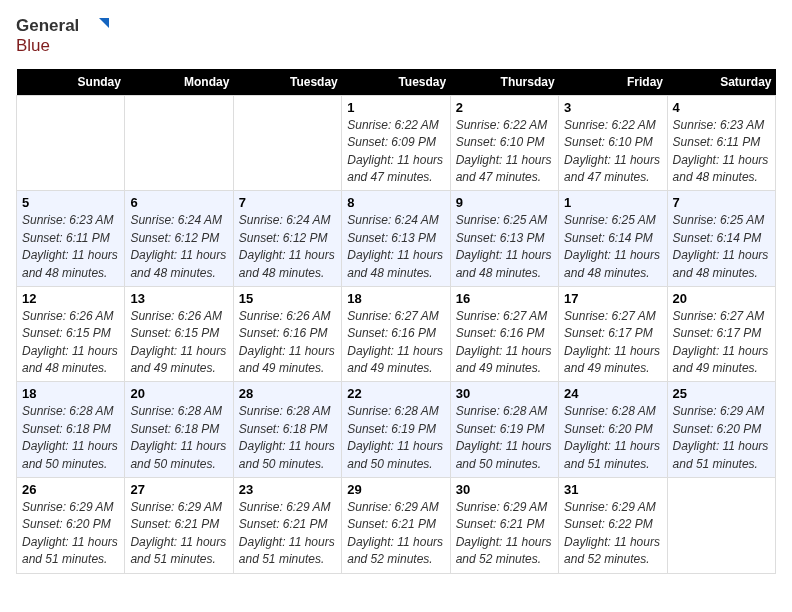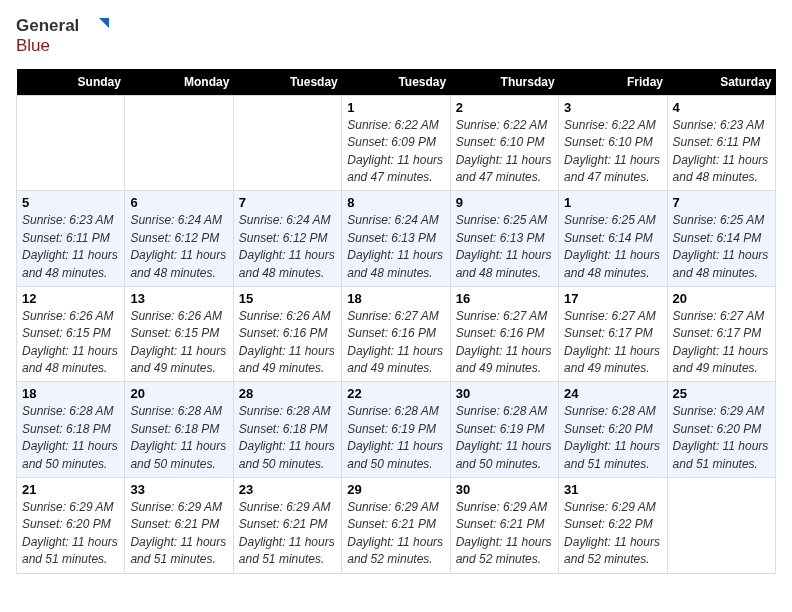--- a/index.html
+++ b/index.html
@@ -222,25 +222,25 @@
           <span class="day-num">24</span>
           <div class="day-detail">Sunrise: 6:28 AM<br>Sunset: 6:20 PM<br>Daylight: 11 hours and 51 minutes.</div>
         </td>
         <td>
           <span class="day-num">25</span>
           <div class="day-detail">Sunrise: 6:29 AM<br>Sunset: 6:20 PM<br>Daylight: 11 hours and 51 minutes.</div>
         </td>
       </tr>
       <tr>
         <td>
-          <span class="day-num">21</span>
+          <span class="day-num">26</span>
           <div class="day-detail">Sunrise: 6:29 AM<br>Sunset: 6:20 PM<br>Daylight: 11 hours and 51 minutes.</div>
         </td>
         <td>
-          <span class="day-num">33</span>
+          <span class="day-num">27</span>
           <div class="day-detail">Sunrise: 6:29 AM<br>Sunset: 6:21 PM<br>Daylight: 11 hours and 51 minutes.</div>
         </td>
         <td>
           <span class="day-num">23</span>
           <div class="day-detail">Sunrise: 6:29 AM<br>Sunset: 6:21 PM<br>Daylight: 11 hours and 51 minutes.</div>
         </td>
         <td>
           <span class="day-num">29</span>
           <div class="day-detail">Sunrise: 6:29 AM<br>Sunset: 6:21 PM<br>Daylight: 11 hours and 52 minutes.</div>
         </td>

